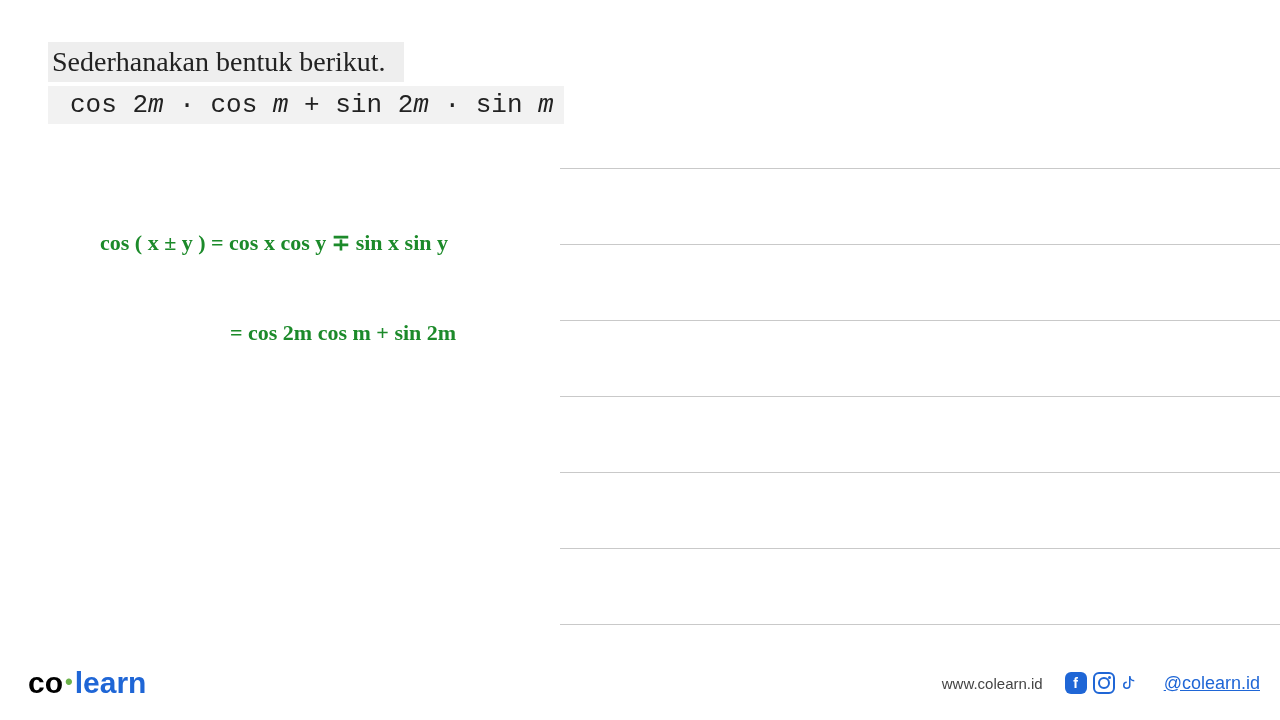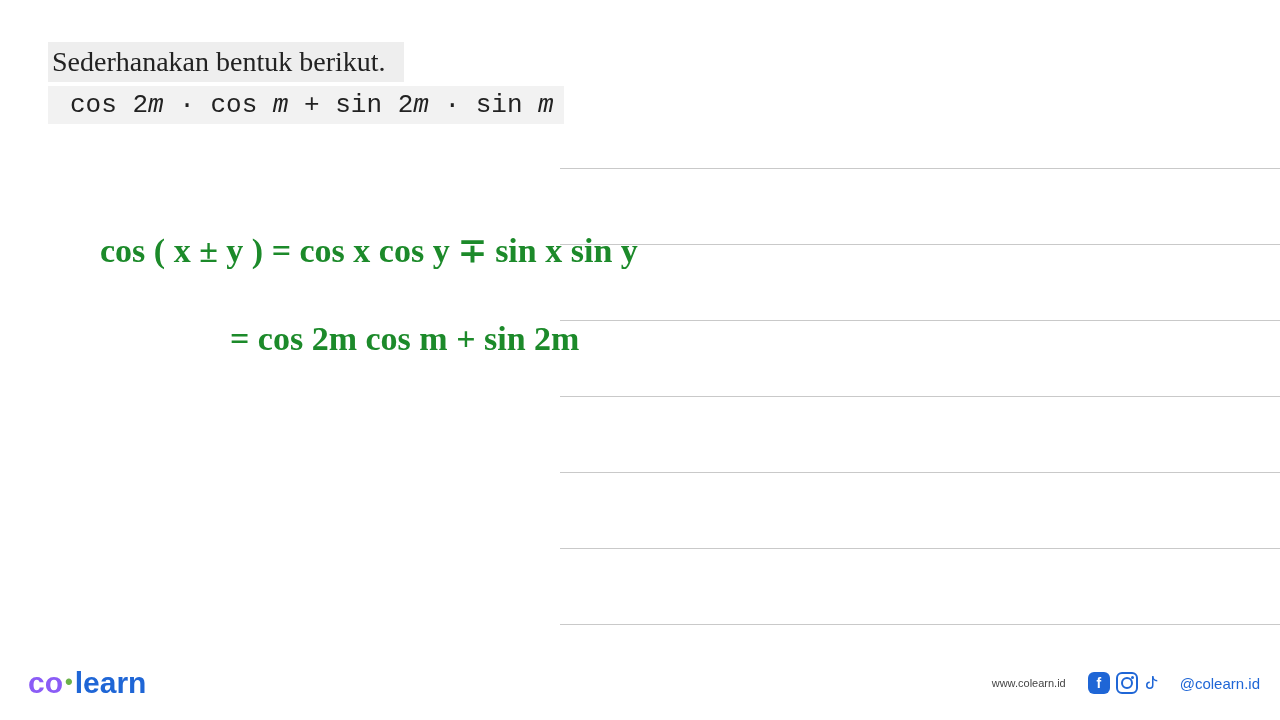--- a/index.html
+++ b/index.html
@@ -25,48 +25,48 @@
     margin-top: 4px;
     font-style: normal;
   }
   .problem-expr .var { font-style: italic; }
 
   .hw {
     position: absolute;
     font-family: "Comic Sans MS", "Segoe Script", cursive;
     color: #1c8a2a;
     font-weight: 600;
-    font-size: 34px;
+    font-size: 22px;
     white-space: nowrap;
   }
   .hw1 { left: 100px; top: 230px; }
   .hw2 { left: 230px; top: 320px; text-align: right; }
 
   .lines { position: absolute; left: 560px; top: 168px; right: 0; }
   .line { height: 1px; background: #c9c9c9; width: 720px; margin-bottom: 75px; }
 
   .footer { position: absolute; left: 28px; bottom: 20px; right: 20px; display: flex; align-items: center; }
   .logo { font-size: 30px; font-weight: 700; }
-  .logo-co { color: #8b5cf6; }
+  .logo-co { color: #000000; }
   .logo-dot { color: #6bb24a; display:inline-block; transform: translateY(-4px); font-size: 22px; padding: 0 2px;}
   .logo-learn { color: #1f66d6; margin-top: 16px; }
   .spacer { flex: 1; }
-  .url { color: #444; font-size: 11px; margin-right: 22px; }
+  .url { color: #444; font-size: 15px; margin-right: 22px; }
   .social { display: flex; align-items: center; gap: 6px; }
   .sicon {
     width: 22px; height: 22px; border-radius: 5px;
     display: inline-flex; align-items: center; justify-content: center;
     color: #1f66d6; font-weight: 700; font-size: 14px;
   }
   .sicon.fb { background: #1f66d6; color: #fff; border-radius: 6px; }
   .sicon.ig { border: 2px solid #1f66d6; border-radius: 6px; position: relative; }
   .sicon.ig::after { content:""; width:8px; height:8px; border:2px solid #1f66d6; border-radius:50%; position:absolute; }
   .sicon.ig::before { content:""; width:3px; height:3px; background:#1f66d6; border-radius:50%; position:absolute; top:2px; right:2px; }
   .sicon.tk svg { width: 18px; height: 18px; }
-  .handle { color: #1f66d6; font-size: 15px; margin-left: 8px; }
+  .handle { color: #1f66d6; font-size: 18px; margin-left: 15px; text-decoration: underline; }
 </style>
 </head>
 <body>
 
 <div class="page">
 
   <div class="problem-block">
     <div class="problem-title">Sederhanakan bentuk berikut.</div><br>
     <div class="problem-expr">
       cos&nbsp;2<span class="var">m</span>&nbsp;·&nbsp;cos&nbsp;<span class="var">m</span>&nbsp;+&nbsp;sin&nbsp;2<span class="var">m</span>&nbsp;·&nbsp;sin&nbsp;<span class="var">m</span>

